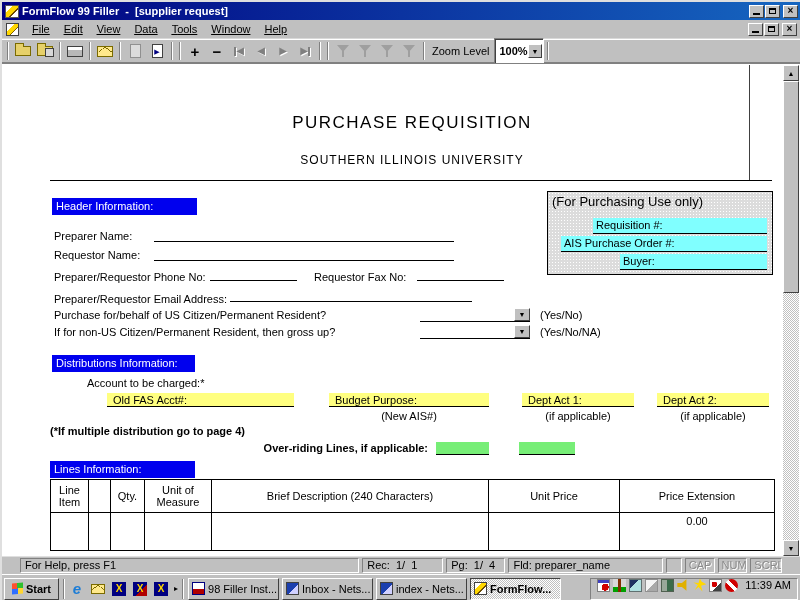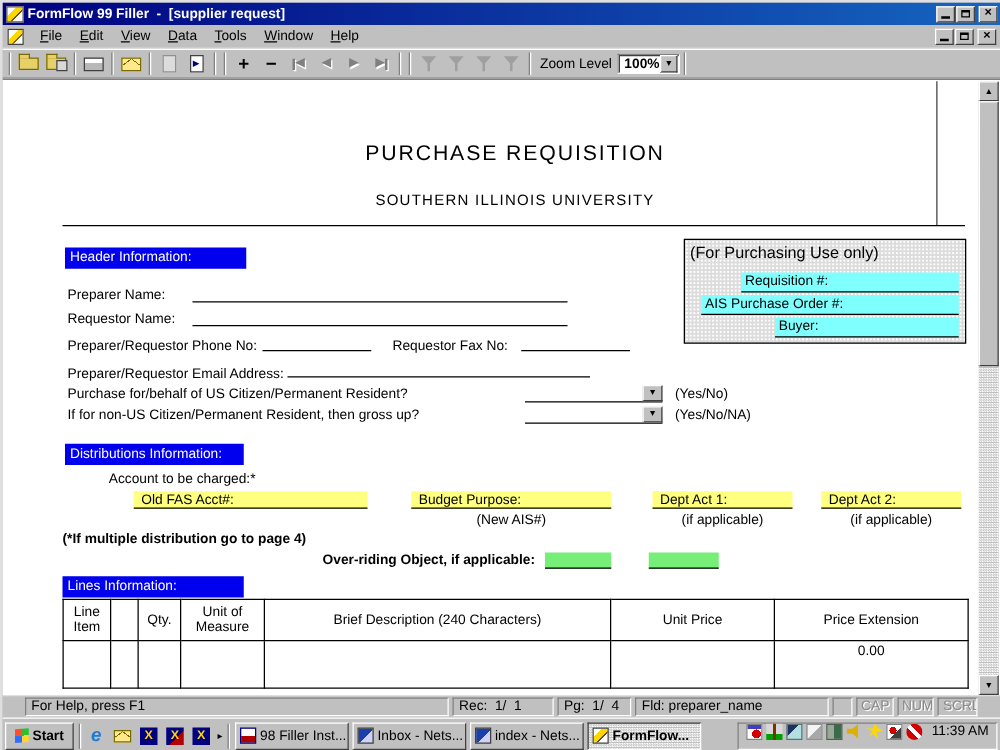--- a/index.html
+++ b/index.html
@@ -16,21 +16,21 @@
   .winbtns{display:flex;gap:1px;}
   .winbtn{width:15px;height:13px;background:#c0c0c0;border:1px solid;border-color:#fff #404040 #404040 #fff;
     display:flex;align-items:center;justify-content:center;font-size:10px;font-weight:bold;line-height:1;}
   .winbtn.close{margin-left:2px;}
   .g-min{width:7px;height:4px;border-bottom:2px solid #000;margin-top:3px;}
   .g-rest{width:7px;height:6px;border:1px solid #000;border-top-width:2px;}
   .menubar{position:absolute;left:0;top:18px;right:0;height:19px;display:flex;align-items:center;
     border-bottom:1px solid #d8d8d8;}
   .doc-icon{width:13px;height:13px;margin:0 6px 0 4px;background:#fff;border:1px solid #404040;
     background-image:linear-gradient(135deg,transparent 35%,#ffd700 35% 60%,#806000 60% 68%,transparent 68%);}
-  .menu-item{font-size:11px;padding:0 7px;color:#000;}
+  .menu-item{font-size:11px;padding:0 7px;color:#000;text-decoration:underline;}
   .menu-item .accel{text-decoration:underline;}
   .mdi-btns{margin-left:auto;display:flex;gap:1px;padding-right:3px;}
   
   .toolbar{position:absolute;left:0;top:37px;right:0;height:24px;display:flex;align-items:center;
     border-top:1px solid #fff;border-bottom:1px solid #808080;padding-left:2px;}
   .sep{width:2px;height:18px;border-left:1px solid #808080;border-right:1px solid #fff;margin:0 3px;}
   .tb-btn{width:22px;height:20px;display:flex;align-items:center;justify-content:center;flex:0 0 auto;}
   .icon-folder{width:16px;height:10px;background:#e6d06a;border:1px solid #7a6a00;position:relative;}
   .icon-folder::before{content:"";position:absolute;left:-1px;top:-4px;width:7px;height:3px;background:#e6d06a;border:1px solid #7a6a00;border-bottom:none;}
   .icon-folder.save::after{content:"";position:absolute;right:-2px;bottom:-2px;width:7px;height:7px;background:#d8d8d8;border:1px solid #404040;}
@@ -42,21 +42,21 @@
   .icon-page{width:11px;height:14px;background:#fff;border:1px solid #404040;display:flex;align-items:center;justify-content:center;}
   .icon-page.disabled{border-color:#909090;background:#dcdcdc;}
   .icon-page .pg-arrow{color:#000080;font-size:7px;line-height:1;}
   .tb-text{font-size:15px;font-weight:bold;line-height:1;}
   .nav{color:#808080;font-size:10px;line-height:1;display:flex;align-items:center;text-shadow:1px 1px 0 #fff;}
   .nav .bar{display:inline-block;width:2px;height:9px;background:#808080;box-shadow:1px 1px 0 #fff;}
   .funnel{position:relative;width:14px;height:14px;opacity:.85;}
   .funnel .cone{position:absolute;left:1px;top:1px;width:0;height:0;border-left:6px solid transparent;border-right:6px solid transparent;border-top:7px solid #9a9a9a;}
   .funnel .stem{position:absolute;left:6px;top:7px;width:2px;height:6px;background:#9a9a9a;}
   .zoom-label{font-size:11px;margin:0 5px 0 4px;}
-  .combo{width:50px;height:16px;background:#fff;border:1px solid;border-color:#808080 #fff #fff #808080;
+  .combo{width:50px;height:26px;background:#fff;border:1px solid;border-color:#808080 #fff #fff #808080;
     box-shadow:inset 1px 1px 0 #404040;display:flex;align-items:center;position:relative;}
   .combo .val{font-size:11px;font-weight:bold;padding-left:4px;flex:1;}
   .combo-btn{width:15px;height:14px;margin-right:1px;background:#c0c0c0;border:1px solid;border-color:#fff #404040 #404040 #fff;
     display:flex;align-items:center;justify-content:center;font-size:7px;line-height:1;}
   
   .formarea{position:absolute;left:0;top:61px;right:0;height:493px;background:#fff;border-top:1px solid #808080;}
   .abs{position:absolute;}
   .flabel{font-size:11px;color:#000;white-space:nowrap;}
   .form-title{font-size:17px;letter-spacing:1.5px;text-align:center;}
   .form-subtitle{font-size:12px;letter-spacing:1px;text-align:center;}
@@ -317,21 +317,21 @@
     </div>
     <div class="abs yfield" style="left:655px;top:329px;width:112px;">
       <span class="flabel">Dept Act 2:</span>
     </div>
 
     <div class="abs sub-label" style="left:327px;top:346px;width:160px;">(New AIS#)</div>
     <div class="abs sub-label" style="left:520px;top:346px;width:112px;">(if applicable)</div>
     <div class="abs sub-label" style="left:655px;top:346px;width:112px;">(if applicable)</div>
 
     <span class="abs flabel bold" style="left:48px;top:361px;">(*If multiple distribution go to page 4)</span>
-    <span class="abs flabel bold" style="left:160px;top:378px;width:266px;text-align:right;">Over-riding Object, if applicable:</span>
+    <span class="abs flabel bold" style="left:160px;top:378px;width:266px;text-align:right;">Over-riding Lines, if applicable:</span>
     <div class="abs gfield" style="left:434px;top:378px;width:53px;"></div>
     <div class="abs gfield" style="left:517px;top:378px;width:56px;"></div>
 
     <div class="abs section-label" style="left:48px;top:397px;width:145px;">Lines Information:</div>
     <div class="abs" style="left:48px;top:415px;">
       <table class="lines">
         <colgroup>
           <col style="width:38px">
             <col style="width:22px">
             <col style="width:34px">

